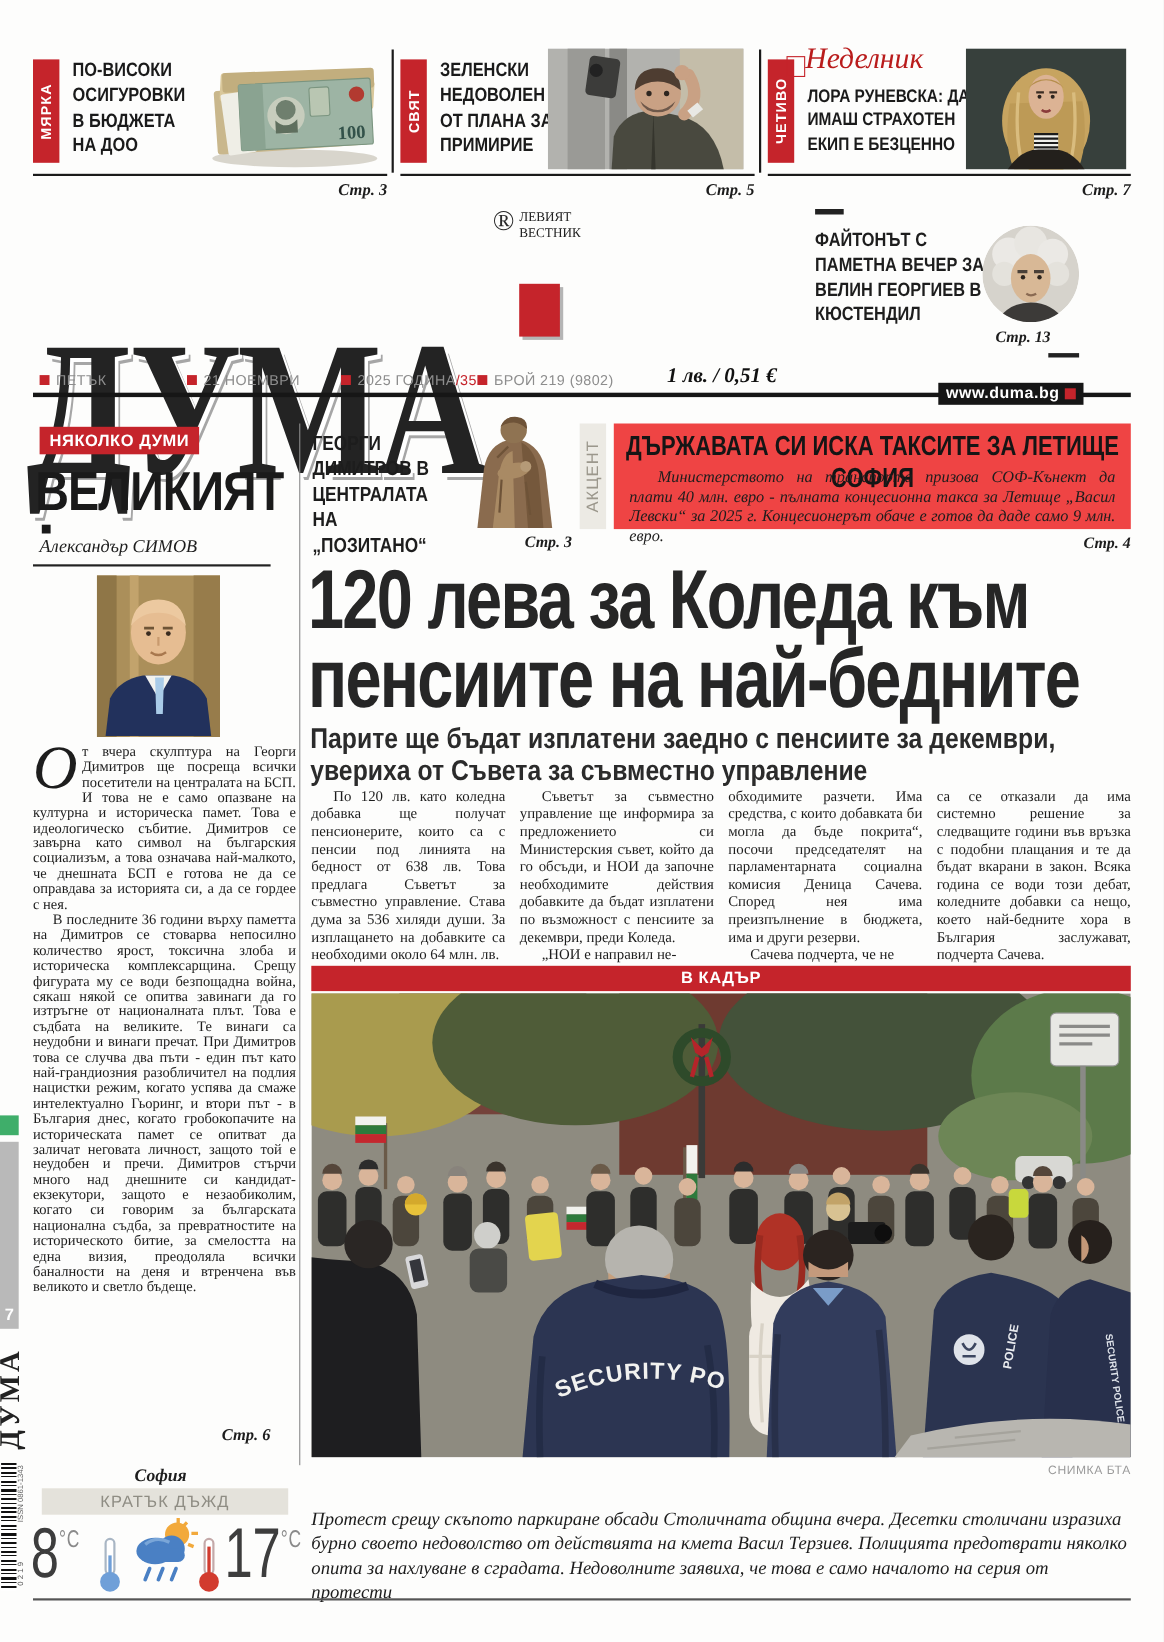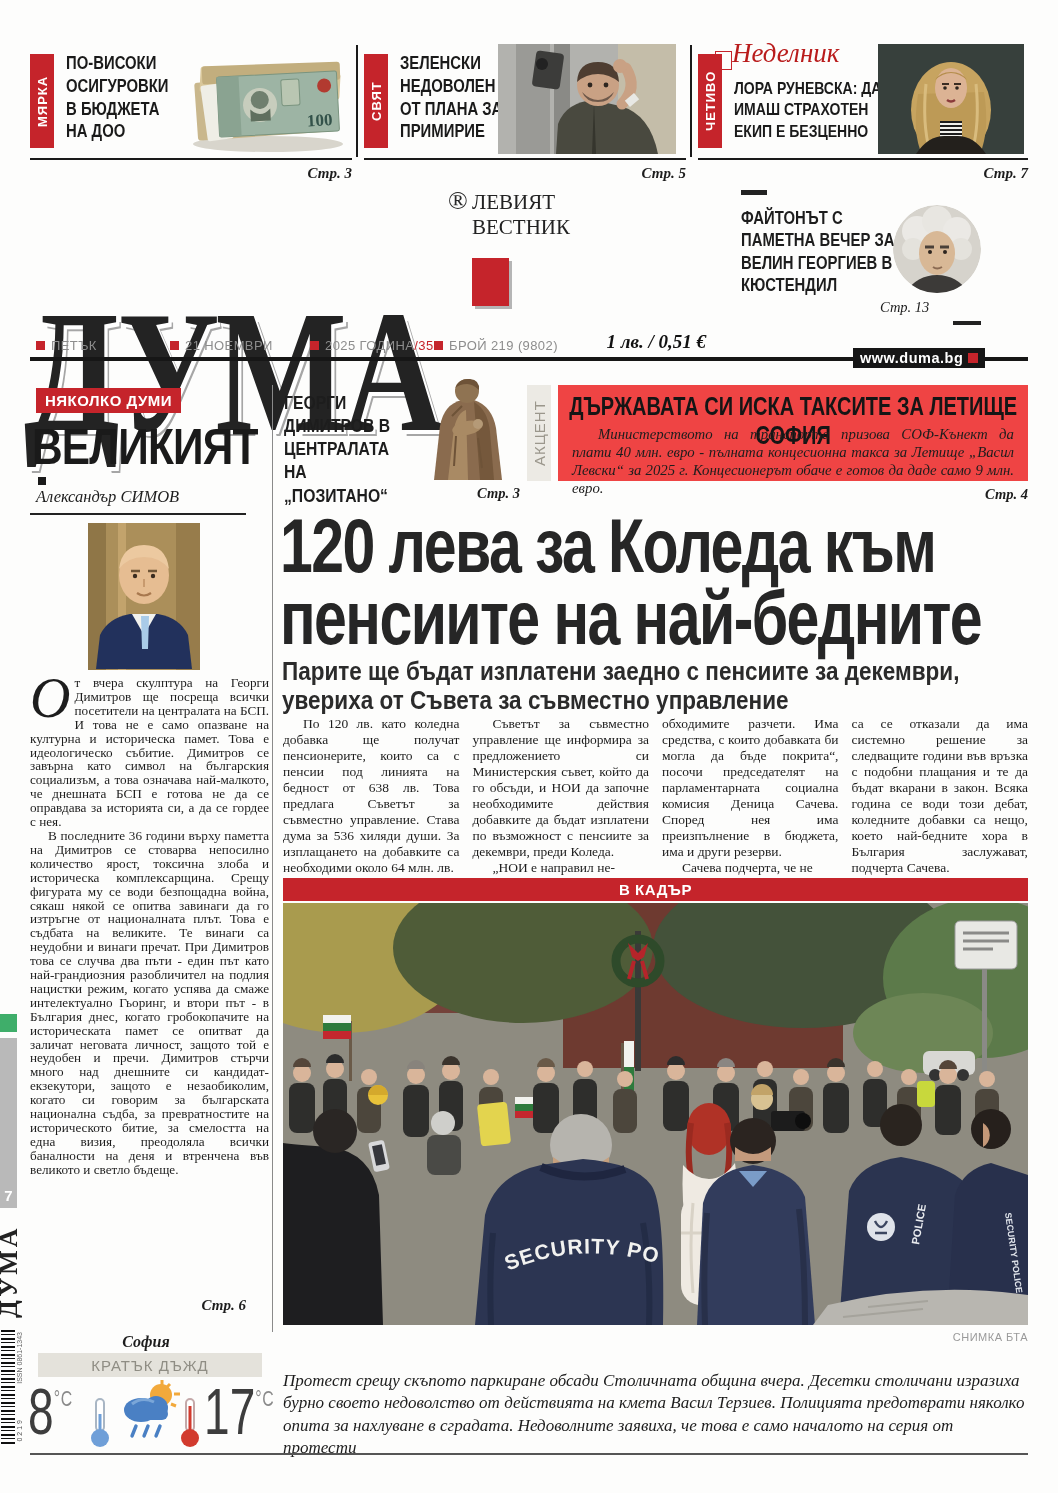--- a/index.html
+++ b/index.html
@@ -22,29 +22,29 @@
   .vsep{position:absolute;top:45px;width:1.5px;height:112px;background:#1a1a1a;}
   .nedlogo{position:absolute;left:34px;top:-4px;font-style:italic;font-size:27px;color:#b91c1c;
            font-family:"Liberation Serif",serif;}
   .nedbox{position:absolute;left:17px;top:9px;width:15px;height:17px;border:1.5px solid #c5242b;}
   
   .duma{position:absolute;left:24px;top:168px;font-family:"Liberation Serif",serif;font-weight:bold;
         font-size:174px;line-height:1;letter-spacing:-5px;color:#232323;
         transform:scaleX(0.80);transform-origin:0 0;
         text-shadow:4px 4px 0 #ffffff,6px 6px 0 #a6a6a6;}
   .reg{position:absolute;left:448px;top:186px;font-size:26px;color:#2a2a2a;}
-  .tagline{position:absolute;left:472px;top:190px;width:80px;font-size:21px;line-height:1.2;color:#222;}
+  .tagline{position:absolute;left:472px;top:190px;width:80px;font-size:12px;line-height:1.2;color:#222;}
   .reddot{position:absolute;left:472px;top:258px;width:37px;height:48px;background:#c5242b;
           box-shadow:3px 3px 0 #b5b5b5;}
   .fadash{position:absolute;left:741px;top:190px;width:26px;height:5px;background:#222;}
   .fatitle{position:absolute;left:741px;top:207px;width:186px;font-family:"Liberation Sans",sans-serif;
            font-weight:bold;font-size:17.5px;line-height:1.28;transform:scaleX(0.85);transform-origin:0 0;}
   .faphoto{position:absolute;left:893px;top:205px;width:88px;height:88px;border-radius:50%;overflow:hidden;}
-  .fapage{position:absolute;left:880px;top:299px;width:100px;text-align:left;
-          font-style:italic;font-weight:normal;font-size:14.5px;}
+  .fapage{position:absolute;left:880px;top:299px;width:100px;text-align:center;
+          font-style:italic;font-weight:bold;font-size:14.5px;}
   .fadash2{position:absolute;left:953px;top:321px;width:28px;height:4px;background:#222;}
   .dateline{position:absolute;left:30px;top:338px;width:700px;height:18px;}
   .ditem{position:absolute;top:0;font-family:"Liberation Sans",sans-serif;font-size:13px;
          color:#8d8d8d;letter-spacing:0.4px;white-space:nowrap;}
   .dsq{display:inline-block;width:9px;height:9px;background:#c5242b;margin-right:6px;}
   .price{position:absolute;left:560px;top:331px;width:146px;text-align:right;
          font-style:italic;font-weight:bold;font-size:19px;color:#111;}
   .mastrule{position:absolute;left:30px;top:357px;width:998px;height:4px;background:#161616;}
   .website{position:absolute;left:853px;top:348px;height:20px;background:#161616;color:#fff;
            display:flex;align-items:center;gap:5px;padding:0 7px;

